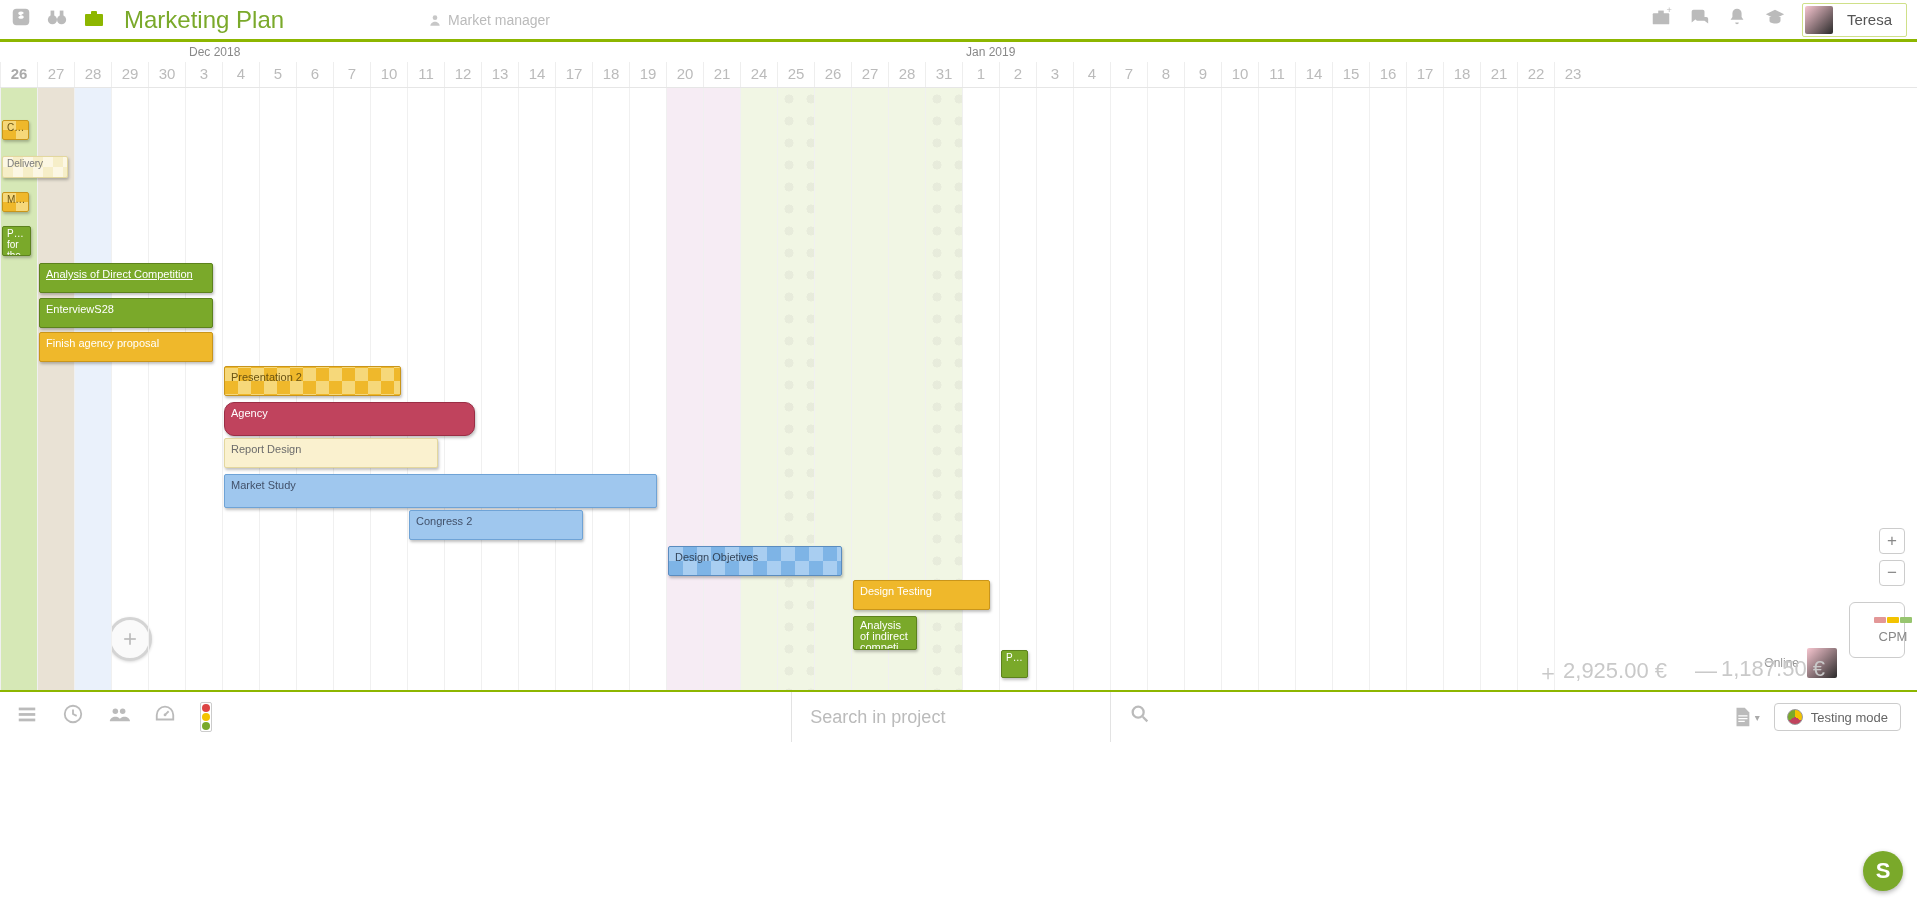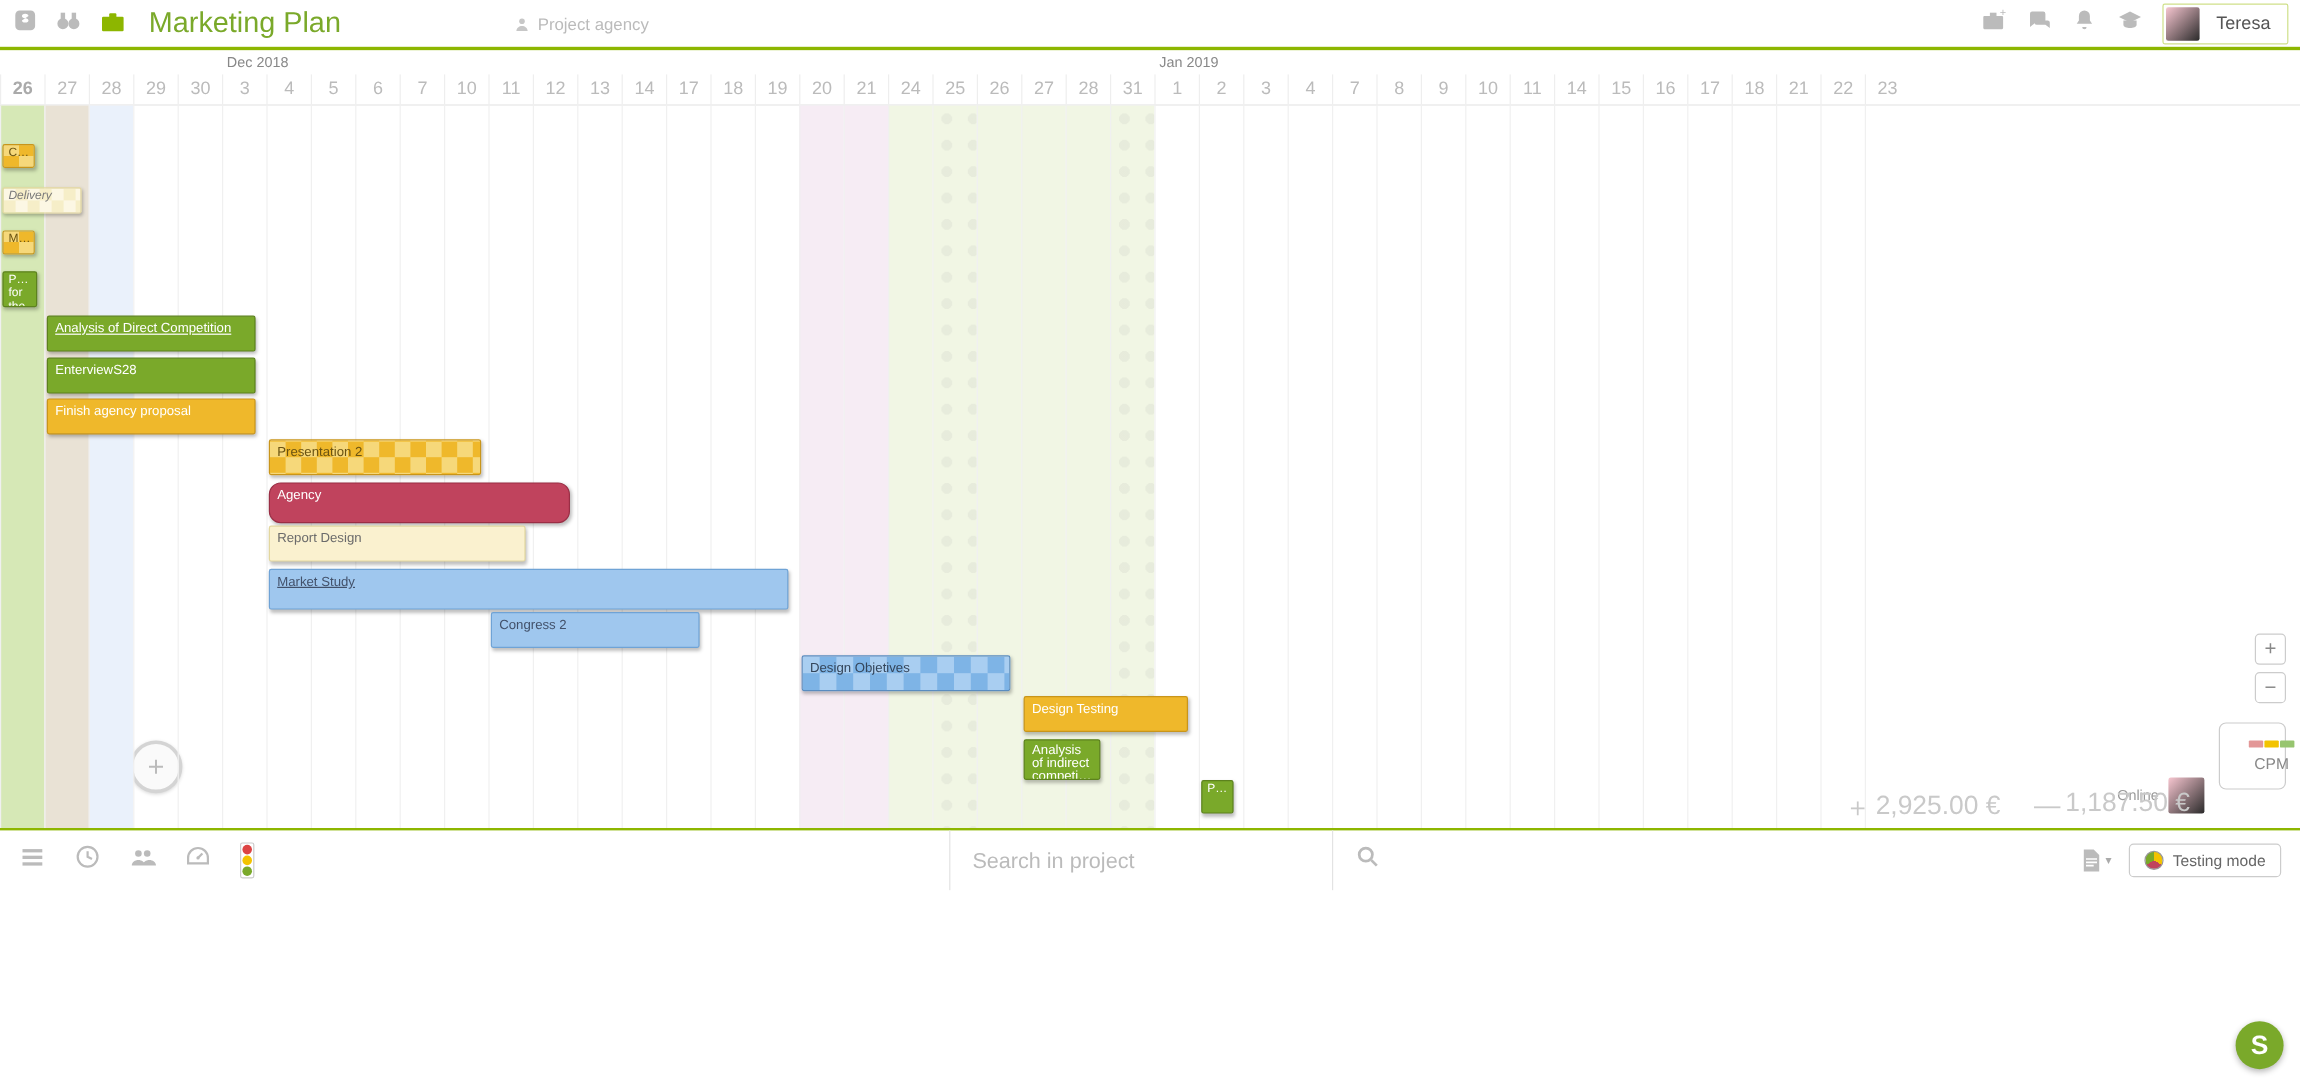--- a/index.html
+++ b/index.html
@@ -38,21 +38,21 @@
 
 
 .task { position: absolute; font-size: 11px; color: #fff; padding: 4px 6px; border-radius: 2px; box-shadow: 1px 2px 3px rgba(0,0,0,.25); overflow: hidden; white-space: nowrap; text-overflow: ellipsis; min-height: 26px; }
 .task.small { font-size: 10px; padding: 1px 4px; min-height: 20px; }
 .c-green   { background: #7aa92a; border: 1px solid #5c821d; }
 .c-yellow  { background: #efb82b; border: 1px solid #c9951a; }
 .c-cream   { background: #faf1cf; border: 1px solid #e3d79e; color: #6b6b6b; }
 .c-red     { background: #c0435d; border: 1px solid #9a2e45; }
 .c-lblue   { background: #9fc7ee; border: 1px solid #6fa3d6; color: #42516a; }
 .check-yellow { background: repeating-conic-gradient(#efb82b 0 25%, #f6d87a 0 50%) 0/26px 26px; border: 1px solid #c9951a; color:#6a5312; }
-.check-cream  { background: repeating-conic-gradient(#f6eec8 0 25%, #fcf7e4 0 50%) 0/20px 20px; border: 1px solid #e3d79e; color:#7a7a7a;font-style:italic; }
+.check-cream  { background: repeating-conic-gradient(#f6eec8 0 25%, #fcf7e4 0 50%) 0/20px 20px; border: 1px solid #e3d79e; color:#7a7a7a; }
 .check-blue   { background: repeating-conic-gradient(#7eb4e6 0 25%, #a9cef1 0 50%) 0/28px 28px; border: 1px solid #5a8cbf; color:#34455a; }
 .task-multi { line-height: 11px; padding: 3px 6px; white-space: normal; }
 
 
 .add-fab { position: absolute; left: 108px; top: 575px; width: 44px; height: 44px; border-radius: 50%; border: 3px solid #d4d4d4; background: #fafafa; display:flex; align-items:center; justify-content:center; color:#bbb; font-size:20px; box-shadow: 0 1px 3px rgba(0,0,0,.15); }
 
 
 .zoom-box { position: absolute; right: 12px; top: 486px; display: flex; flex-direction: column; gap: 6px; }
 .zoom-btn { width: 26px; height: 26px; border: 1px solid #ccc; border-radius: 4px; background: #fff; color:#888; font-size:17px; display:flex;align-items:center;justify-content:center; }
 .cpm-btn { position: absolute; right: 12px; top: 560px; width: 56px; height: 56px; border: 1px solid #ccc; border-radius: 6px; background: #fff; display:flex; flex-direction:column; align-items:center; justify-content:center; font-size:13px; color:#888;padding-left:32px; }
@@ -106,21 +106,21 @@
           <rect x="3" y="8" width="18" height="12" rx="1"></rect>
           <rect x="9" y="5" width="6" height="4" rx="1"></rect>
         </svg>
     </span>
     <span class="project-title">Marketing Plan</span>
     <span class="project-mgr">
       <svg width="14" height="14" viewBox="0 0 24 24" fill="#c7c7c7">
           <circle cx="12" cy="8" r="4"></circle>
           <path d="M4 22c0-4 4-7 8-7s8 3 8 7"></path>
         </svg>
-      <span>Project agency</span>
+      <span>Market manager</span>
     </span>
   </div>
   <div class="topbar-right">
     <span class="topbar-icon">
       <svg class="ico" viewBox="0 0 24 24">
           <rect x="3" y="8" width="18" height="12" rx="1"></rect>
           <rect x="9" y="5" width="6" height="4"></rect>
           <text x="18" y="8" font-size="10" fill="#bbb">+</text>
         </svg>
     </span>
@@ -272,21 +272,21 @@
     <div class="task check-yellow small" style="left: 2px; width: 27.45px; top: 78px;">Co...</div>
     <div class="task check-cream small" style="left: 2px; width: 66.3px; top: 114px; height: 22px;">Delivery</div>
     <div class="task check-yellow small" style="left: 2px; width: 27.45px; top: 150px;">Me...</div>
     <div class="task c-green small task-multi" style="left: 2px; width: 29.3px; top: 184px; height: 30px;">Pre... for the</div>
     <div class="task c-green" style="left: 39px; width: 173.6px; top: 221px; height: 30px; text-decoration: underline;">Analysis of Direct Competition</div>
     <div class="task c-green" style="left: 39px; width: 173.6px; top: 256px; height: 30px;">EnterviewS28</div>
     <div class="task c-yellow" style="left: 39px; width: 173.6px; top: 290px; height: 30px;">Finish agency proposal</div>
     <div class="task check-yellow" style="left: 224px; width: 177.3px; top: 324px; height: 30px;">Presentation 2</div>
     <div class="task c-red" style="left: 224px; width: 251.3px; top: 360px; height: 34px; border-radius: 10px;">Agency</div>
     <div class="task c-cream" style="left: 224px; width: 214.3px; top: 396px; height: 30px;">Report Design</div>
-    <div class="task c-lblue" style="left: 224px; width: 432.6px; top: 432px; height: 34px; text-decoration: underline;">Market Study</div>
+    <div class="task c-lblue" style="left: 224px; width: 432.6px; top: 432px; height: 34px;">Market Study</div>
     <div class="task c-lblue" style="left: 409px; width: 173.6px; top: 468px; height: 30px;">Congress 2</div>
     <div class="task check-blue" style="left: 668px; width: 173.6px; top: 504px; height: 30px;">Design Objetives</div>
     <div class="task c-yellow" style="left: 853px; width: 136.6px; top: 538px; height: 30px;">Design Testing</div>
     <div class="task c-green task-multi" style="left: 853px; width: 64.45px; top: 574px; height: 34px;">Analysis of indirect competition</div>
     <div class="task c-green small" style="left: 1001px; width: 27.45px; top: 608px; height: 28px;">Pre...</div>
   </div>
 
 <div class="bottombar">
   <span class="bb-icon">
     <svg class="ico" viewBox="0 0 24 24">

